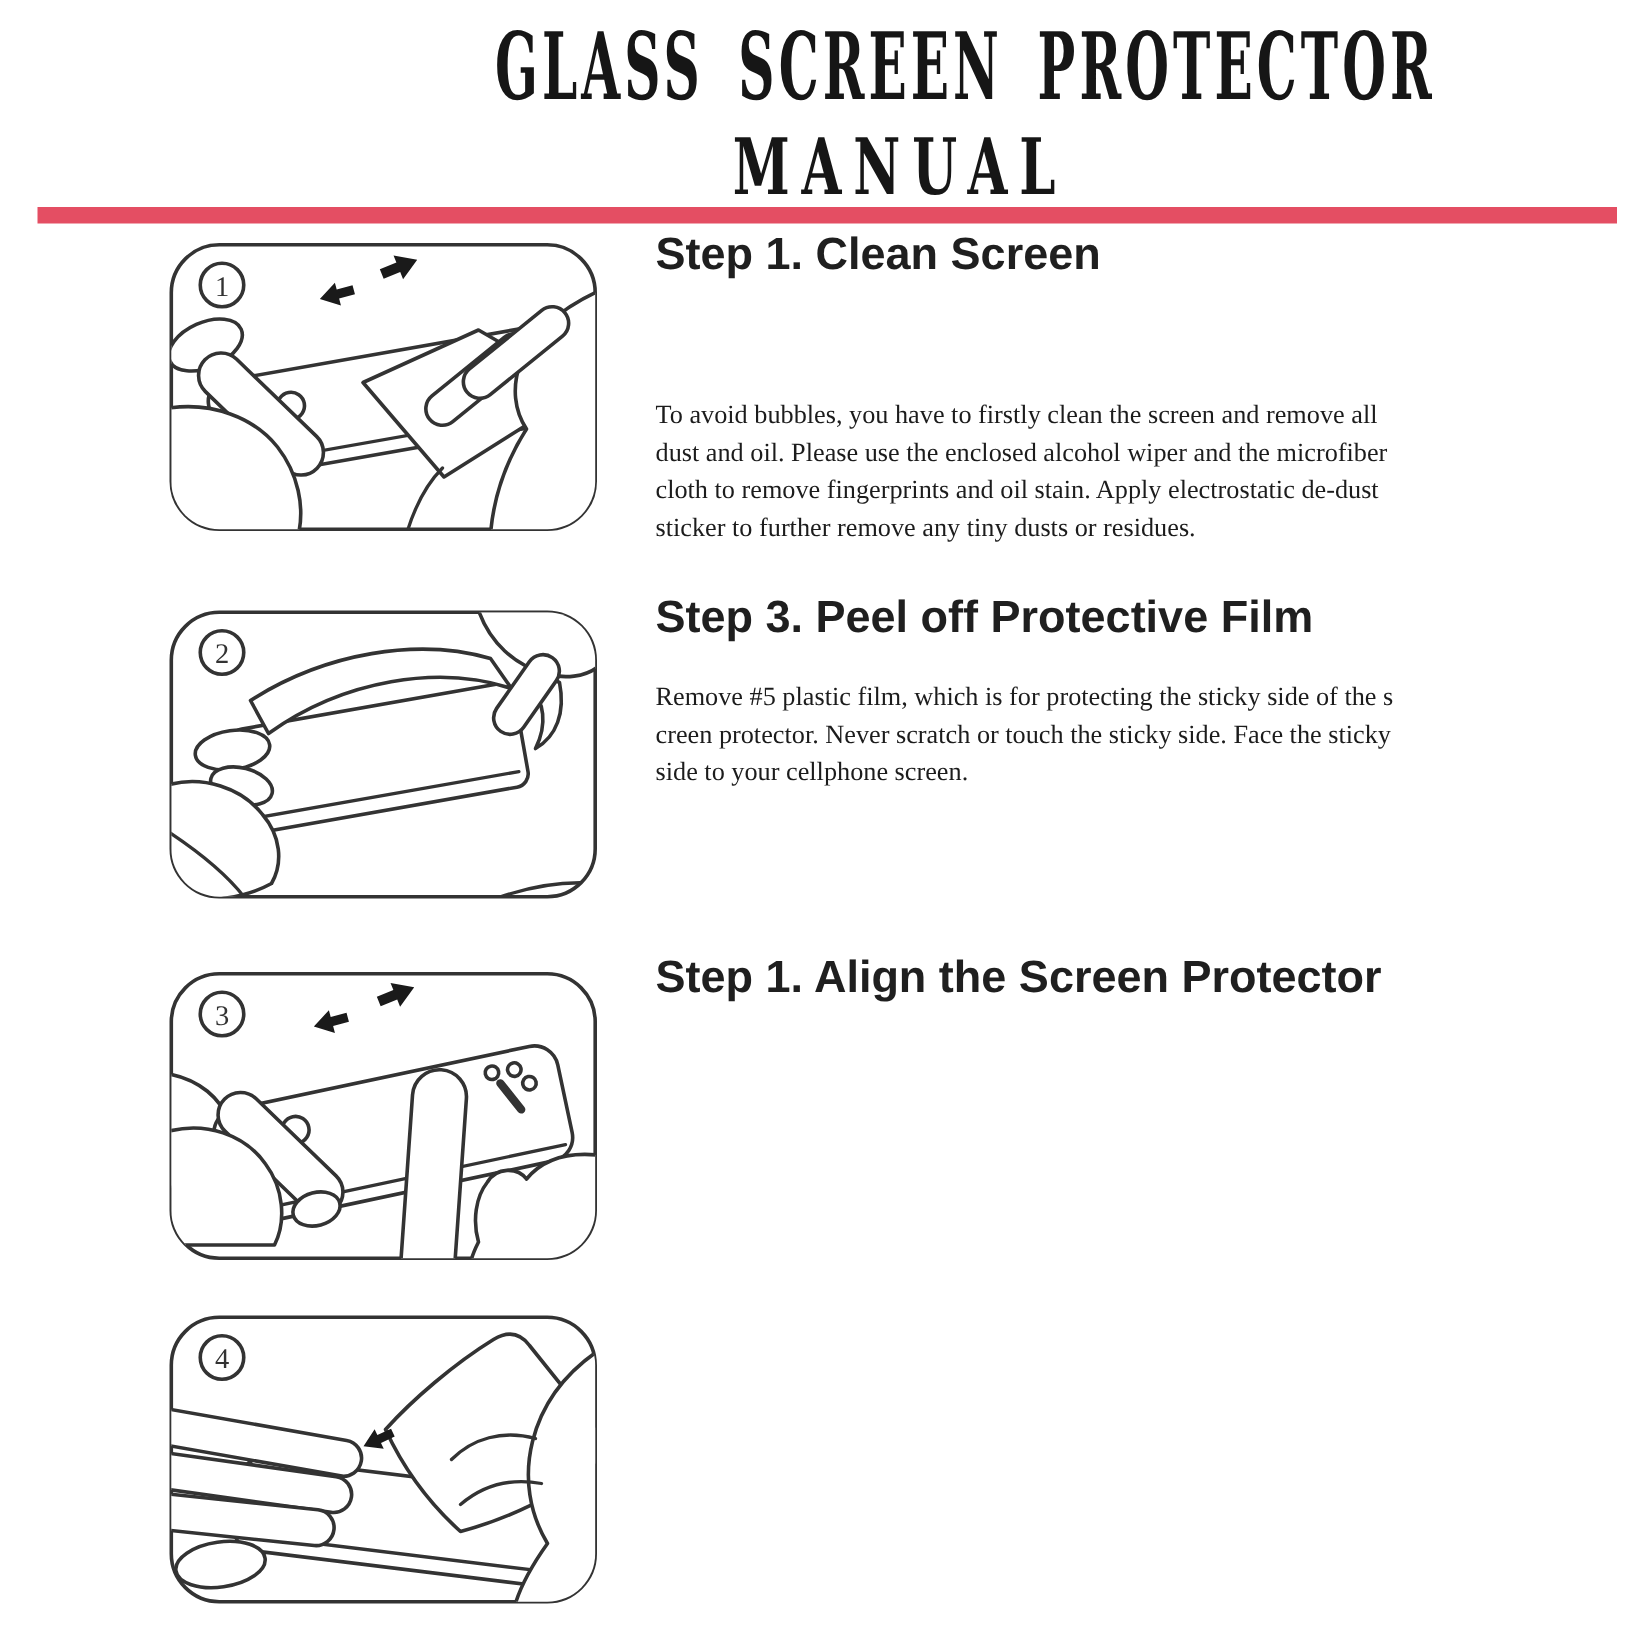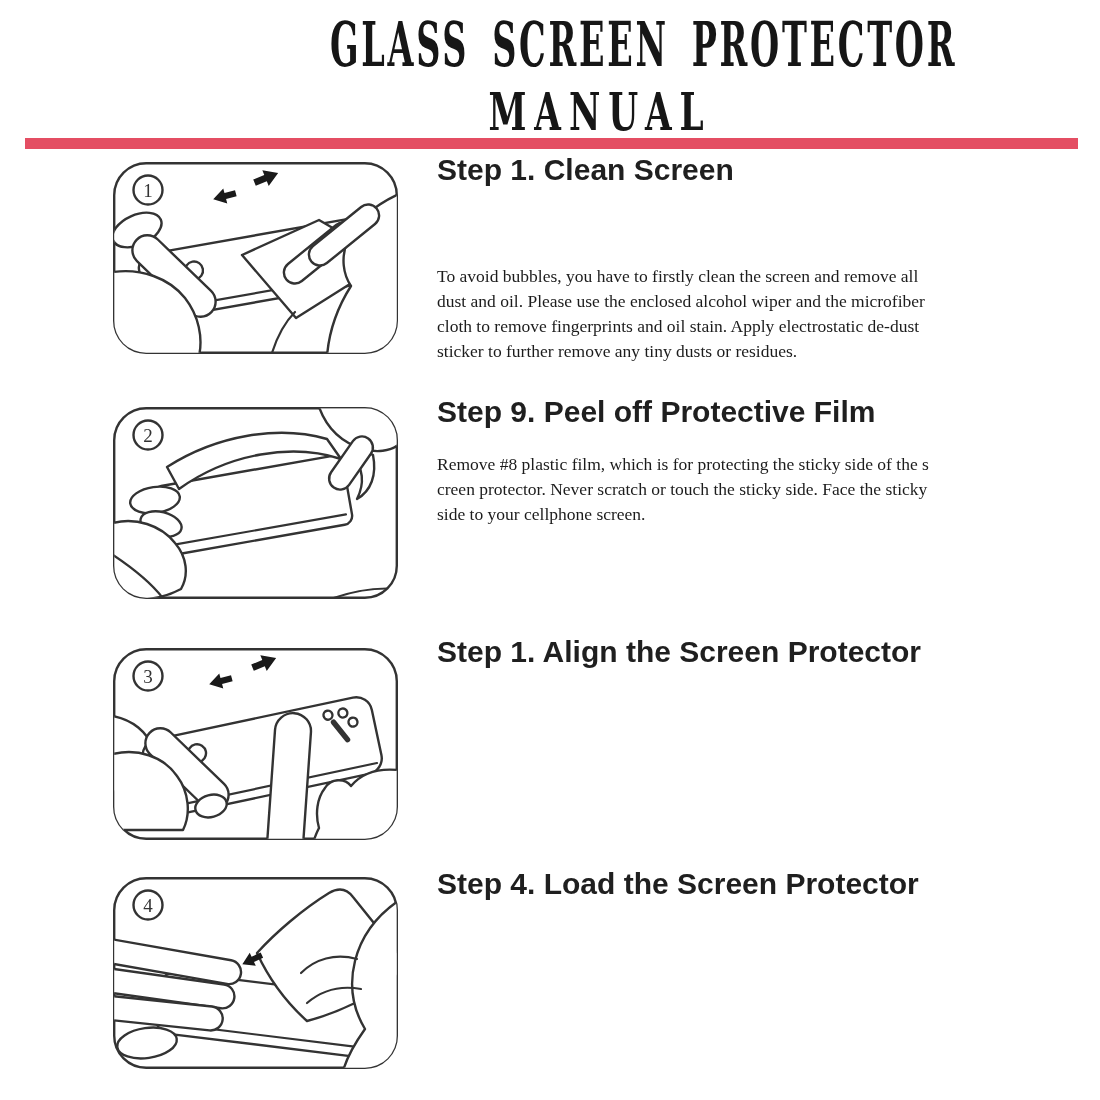--- a/index.html
+++ b/index.html
@@ -171,22 +171,22 @@
         <path class="ln" d="M2 118 C24 112 50 120 64 138 C76 152 78 170 70 184 C52 194 30 196 2 196 Z"></path>
         <path class="op" d="M2 150 C26 166 44 182 54 196"></path>
         <path class="op" d="M214 196 C240 186 264 182 287 184"></path>
       </g>
       <g>
         <circle class="ln" cx="37" cy="30" r="14.5"></circle>
         <text class="badge-text" x="37" y="37" text-anchor="middle">2</text>
       </g>
     </svg>
   </div>
-  <div class="step-heading h2">Step 9. Peel off Protective Film</div>
-  <div class="step-body b2">Remove #8 plastic film, which is for protecting the sticky side of the s
+  <div class="step-heading h2">Step 3. Peel off Protective Film</div>
+  <div class="step-body b2">Remove #5 plastic film, which is for protecting the sticky side of the s
 creen protector. Never scratch or touch the sticky side. Face the sticky
 side to your cellphone screen.</div>
 
   <div class="figure-box fig3">
     <svg viewBox="0 0 289 196">
       <defs>
           <clipPath id="c3">
             <rect x="3.2" y="3.2" width="282.6" height="189.6" rx="32"></rect>
           </clipPath>
         </defs>
@@ -246,15 +246,14 @@
         <g transform="translate(128,82) rotate(-25) scale(0.72)">
           <polygon class="solid" points="30,7 16,7 16,1 0,11 16,21 16,15 30,15"></polygon>
         </g>
       </g>
       <g>
         <circle class="ln" cx="37" cy="30" r="14.5"></circle>
         <text class="badge-text" x="37" y="37" text-anchor="middle">4</text>
       </g>
     </svg>
   </div>
-  <div class="step-heading h4">Step 4. Load the Screen Protector</div>
 
 </div>
 
 </body></html>

